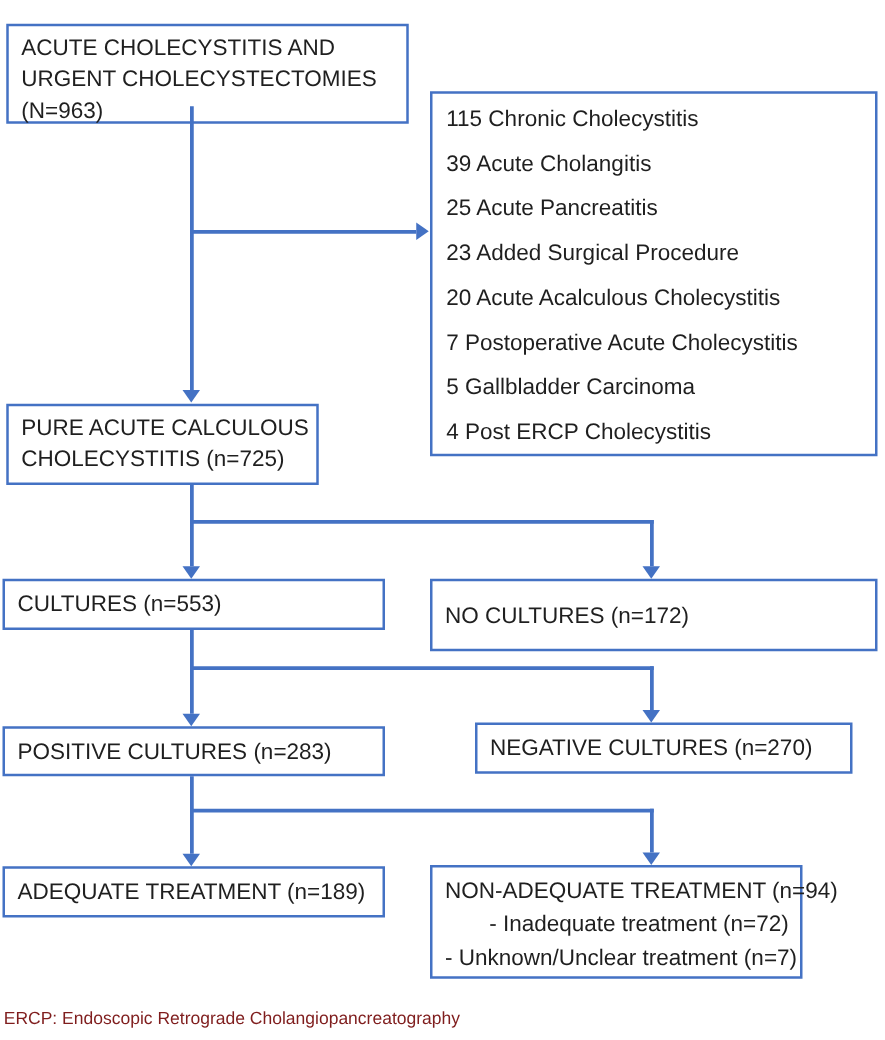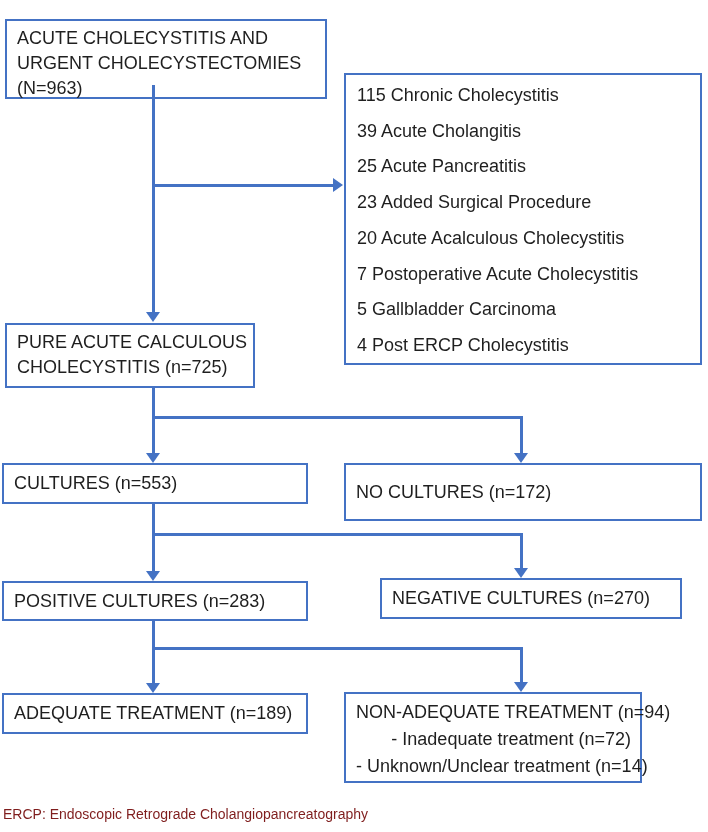--- a/index.html
+++ b/index.html
@@ -100,21 +100,21 @@
   <div class="box single" style="left:344px; top:578px; width:302px; height:41px;margin-left:36px;">
     <span>NEGATIVE CULTURES (n=270)</span>
   </div>
 
   <div class="box single" style="left:2px; top:693px; width:306px; height:41px;">
     <span>ADEQUATE TREATMENT (n=189)</span>
   </div>
   <div class="box nonadequate" style="left:344px; top:692px; width:298px; height:91px;">
     <div class="na-title">NON-ADEQUATE TREATMENT (n=94)</div>
     <div class="na-item">- Inadequate treatment (n=72)</div>
-    <div class="na-item">- Unknown/Unclear treatment (n=14)</div>
+    <div class="na-item">- Unknown/Unclear treatment (n=7)</div>
   </div>
 
   <div class="vline" style="left:152px; top:85px; height:227px;"></div>
   <div class="arrow-down" style="left:146px; top:312px;"></div>
   <div class="hline" style="left:152px; top:184px; width:181px;"></div>
   <div class="arrow-right" style="left:333px; top:178px;"></div>
 
   <div class="vline" style="left:152px; top:388px; height:65px;"></div>
   <div class="arrow-down" style="left:146px; top:453px;"></div>
   <div class="hline" style="left:152px; top:416px; width:371px;"></div>

